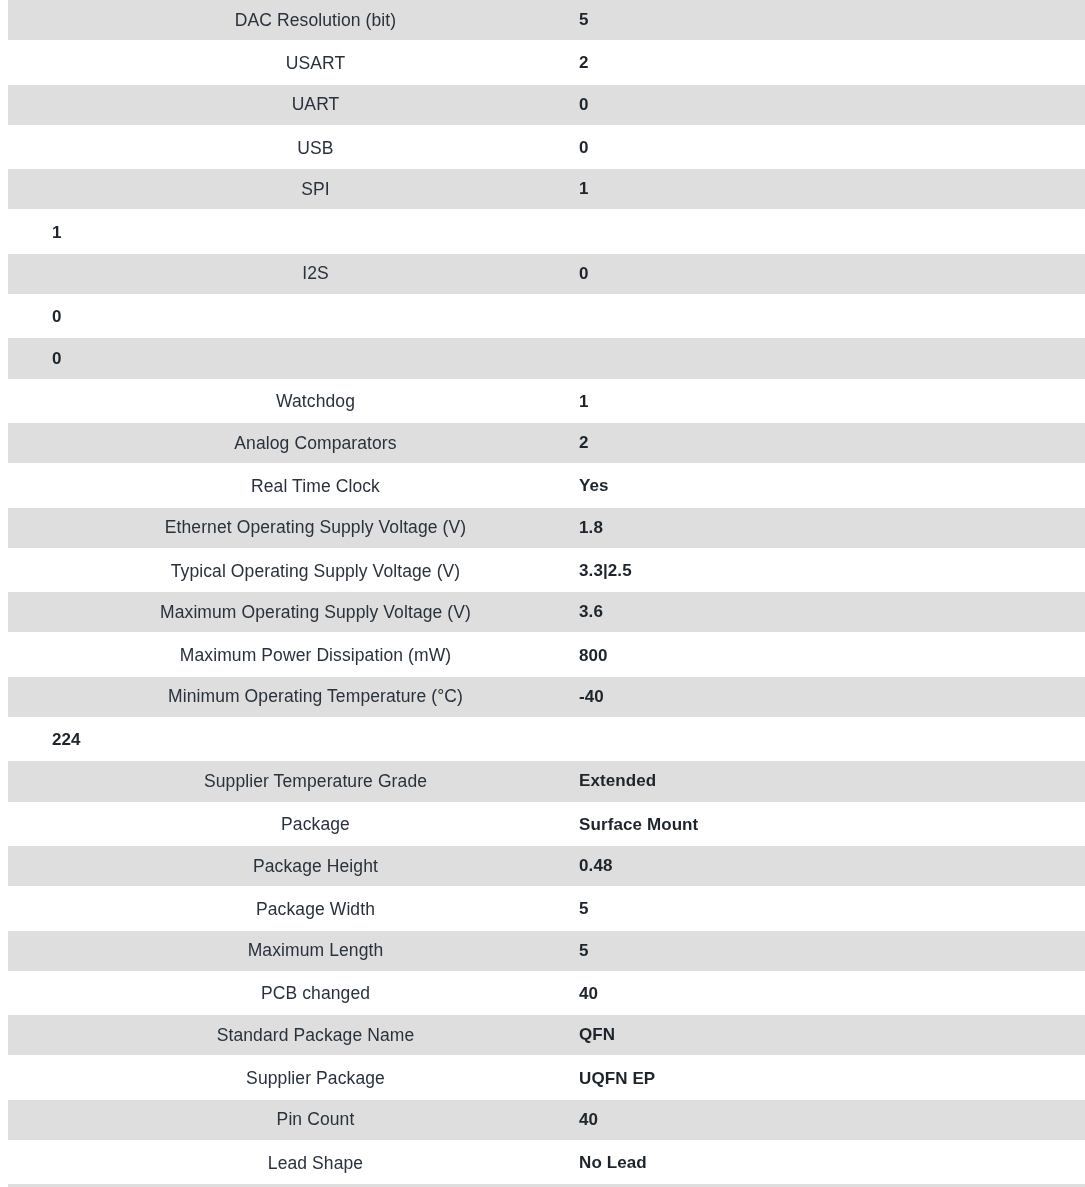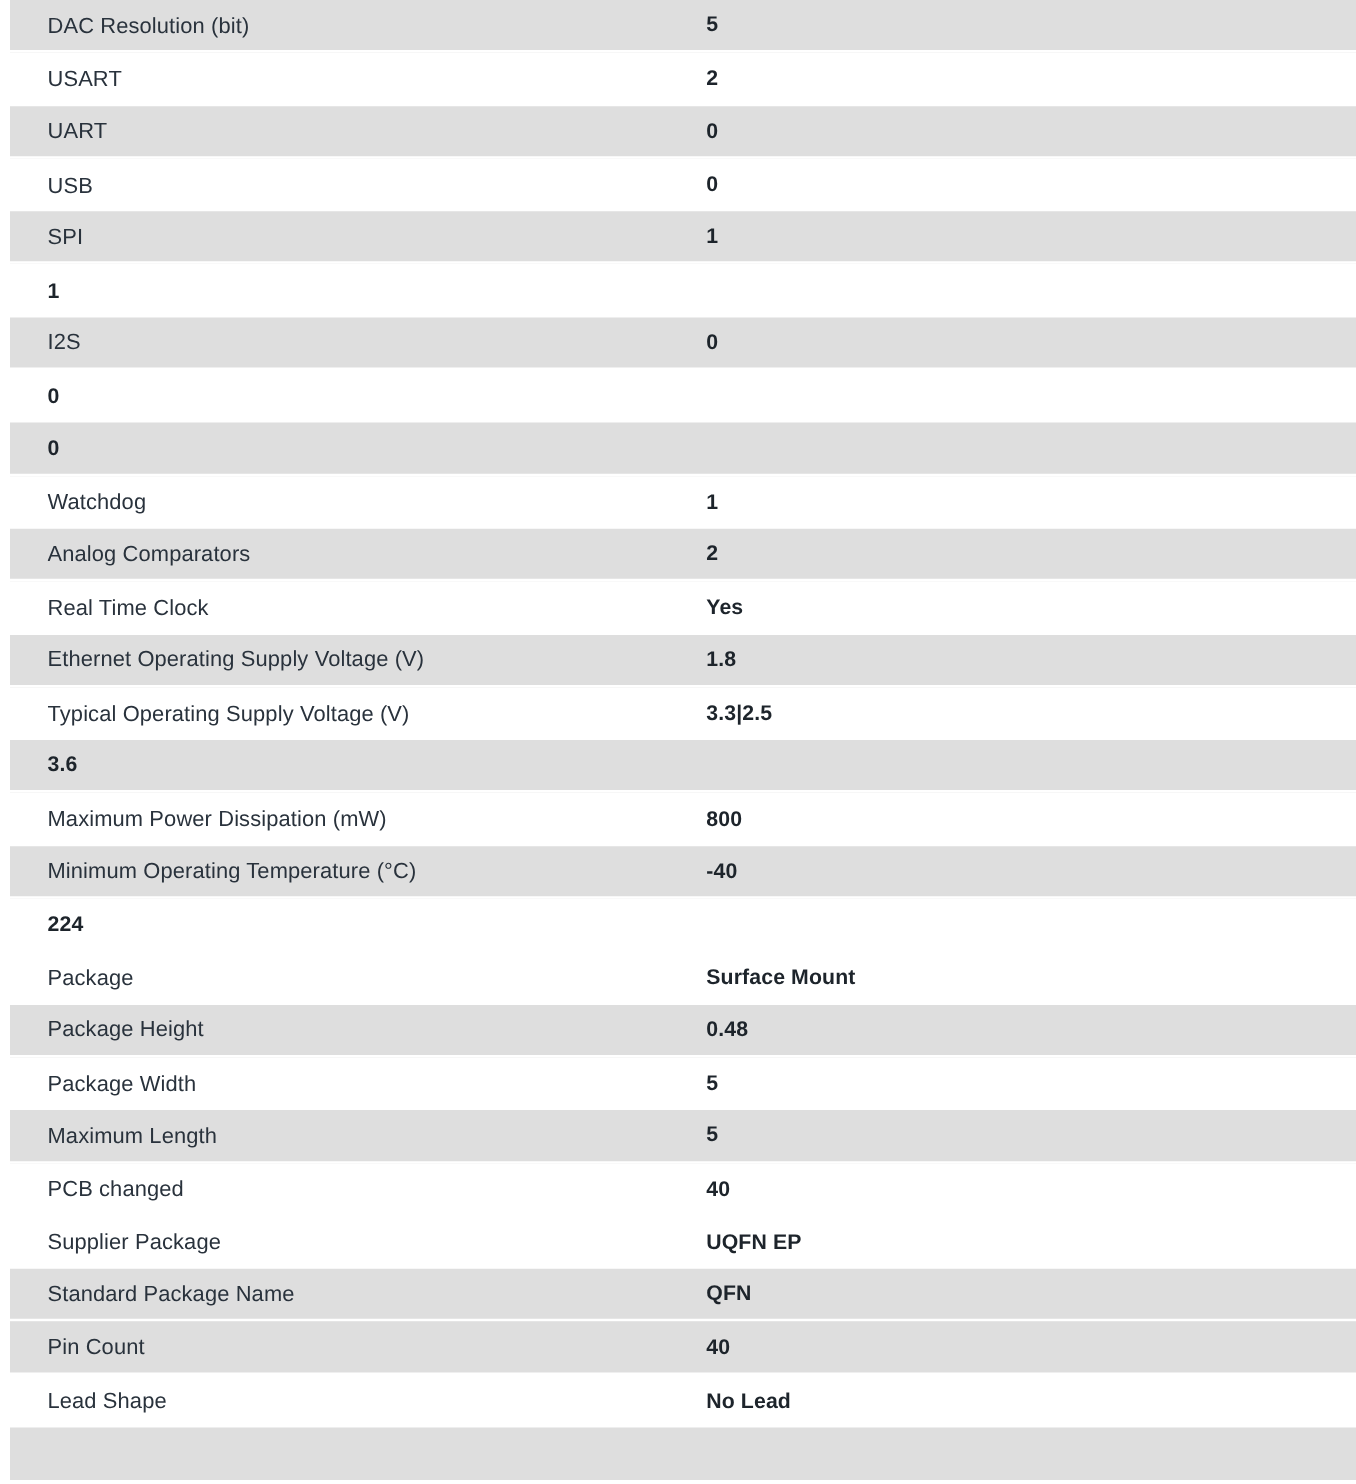--- a/index.html
+++ b/index.html
@@ -12,23 +12,24 @@
     width: 1085px;
     height: 1187px;
     overflow: hidden;
     background: #ffffff;
     font-family: "Liberation Sans", sans-serif;
   }
   .row {
     box-sizing: border-box;
     height: 42.3px;
     margin-left: 8px;
-    padding-left: 30px;
+    padding-left: 44px;
     display: flex;
     align-items: center;
+    text-align: center;
   }
   .row.alt {
     background: var(--alt-bg, #dedede);
     border-bottom: 2px solid #ffffff;
   }
   .label {
     width: 527px;
     flex: 0 0 527px;
     font-size: 17.5px;
     font-weight: 400;
@@ -113,37 +114,42 @@
     <span class="label">Ethernet Operating Supply Voltage (V)</span>
     <span class="value">1.8</span>
   </div>
 
   <div class="row">
     <span class="label">Typical Operating Supply Voltage (V)</span>
     <span class="value">3.3|2.5</span>
   </div>
 
   <div class="row alt">
+    <span class="label">Maximum Operating Supply Voltage (V)</span>
     <span class="value">3.6</span>
   </div>
 
   <div class="row">
     <span class="label">Maximum Power Dissipation (mW)</span>
     <span class="value">800</span>
   </div>
 
   <div class="row alt">
     <span class="label">Minimum Operating Temperature (°C)</span>
     <span class="value">-40</span>
   </div>
 
   <div class="row">
     <span class="value">224</span>
   </div>
 
+  <div class="row alt">
+    <span class="label">Supplier Temperature Grade</span>
+    <span class="value">Extended</span>
+  </div>
 
   <div class="row">
     <span class="label">Package</span>
     <span class="value">Surface Mount</span>
   </div>
 
   <div class="row alt">
     <span class="label">Package Height</span>
     <span class="value">0.48</span>
   </div>
@@ -156,28 +162,28 @@
   <div class="row alt">
     <span class="label">Maximum Length</span>
     <span class="value">5</span>
   </div>
 
   <div class="row">
     <span class="label">PCB changed</span>
     <span class="value">40</span>
   </div>
 
+  <div class="row alt">
+    <span class="label">Standard Package Name</span>
+    <span class="value">QFN</span>
+  </div>
+
   <div class="row">
     <span class="label">Supplier Package</span>
     <span class="value">UQFN EP</span>
-  </div>
-
-  <div class="row alt">
-    <span class="label">Standard Package Name</span>
-    <span class="value">QFN</span>
   </div>
 
   <div class="row alt">
     <span class="label">Pin Count</span>
     <span class="value">40</span>
   </div>
 
   <div class="row">
     <span class="label">Lead Shape</span>
     <span class="value">No Lead</span>

